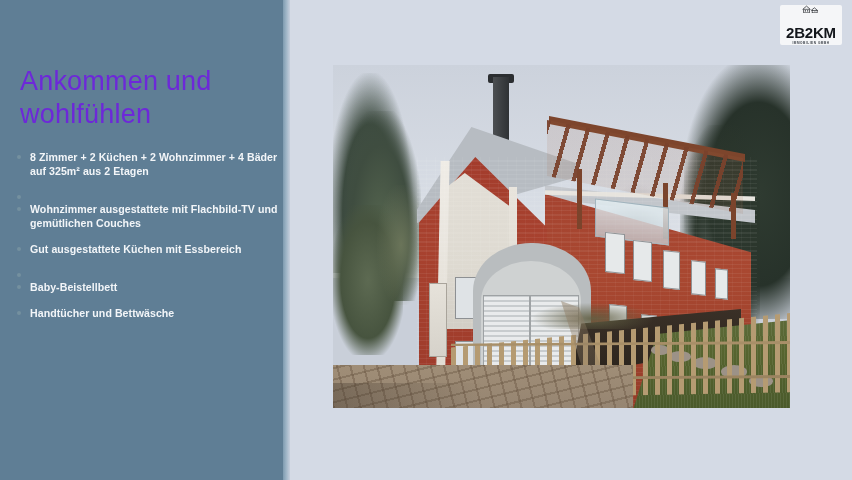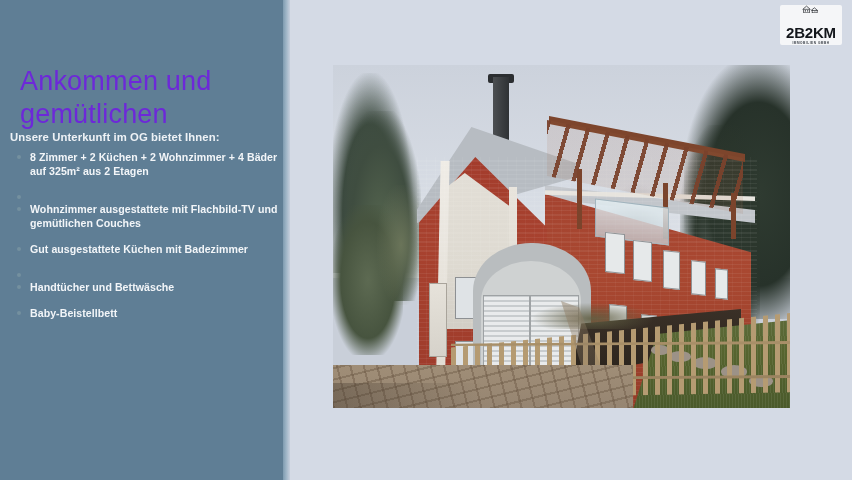--- a/index.html
+++ b/index.html
@@ -304,51 +304,50 @@
 </head>
 <body>
 
 <div class="slide">
 
   <div class="left-panel"></div>
   <div class="panel-edge"></div>
 
   <div class="title">
     <div>Ankommen und</div>
-    <div>gemütlichen</div>
+    <div>wohlfühlen</div>
   </div>
 
-  <div class="intro">Unsere Unterkunft im OG bietet Ihnen:</div>
 
   <div class="bullets">
     <div class="bullet-row">
       <span class="bullet-dot"></span>
       <span class="bullet-text">8 Zimmer + 2 Küchen + 2 Wohnzimmer + 4 Bäder auf 325m² aus 2 Etagen</span>
     </div>
     <div class="bullet-row">
       <span class="bullet-dot"></span>
     </div>
     <div class="bullet-row">
       <span class="bullet-dot"></span>
       <span class="bullet-text">Wohnzimmer ausgestattete mit Flachbild-TV und gemütlichen Couches</span>
     </div>
     <div class="bullet-row">
       <span class="bullet-dot"></span>
-      <span class="bullet-text">Gut ausgestattete Küchen mit Badezimmer</span>
-    </div>
-    <div class="bullet-row">
-      <span class="bullet-dot"></span>
+      <span class="bullet-text">Gut ausgestattete Küchen mit Essbereich</span>
+    </div>
+    <div class="bullet-row">
+      <span class="bullet-dot"></span>
+    </div>
+    <div class="bullet-row">
+      <span class="bullet-dot"></span>
+      <span class="bullet-text">Baby-Beistellbett</span>
     </div>
     <div class="bullet-row">
       <span class="bullet-dot"></span>
       <span class="bullet-text">Handtücher und Bettwäsche</span>
-    </div>
-    <div class="bullet-row">
-      <span class="bullet-dot"></span>
-      <span class="bullet-text">Baby-Beistellbett</span>
     </div>
   </div>
 
   <div class="logo-box">
     <svg class="logo-icon" viewBox="0 0 68 30">
       <path d="M4 16 L18 4 L32 16" fill="none" stroke="#15181d" stroke-width="2.4"></path>
       <rect x="8" y="15" width="20" height="13" fill="none" stroke="#15181d" stroke-width="2.2"></rect>
       <rect x="12" y="19" width="4" height="4" fill="#15181d"></rect>
       <rect x="20" y="19" width="4" height="4" fill="#15181d"></rect>
       <path d="M34 20 L46 10 L58 20" fill="none" stroke="#15181d" stroke-width="2.4"></path>

